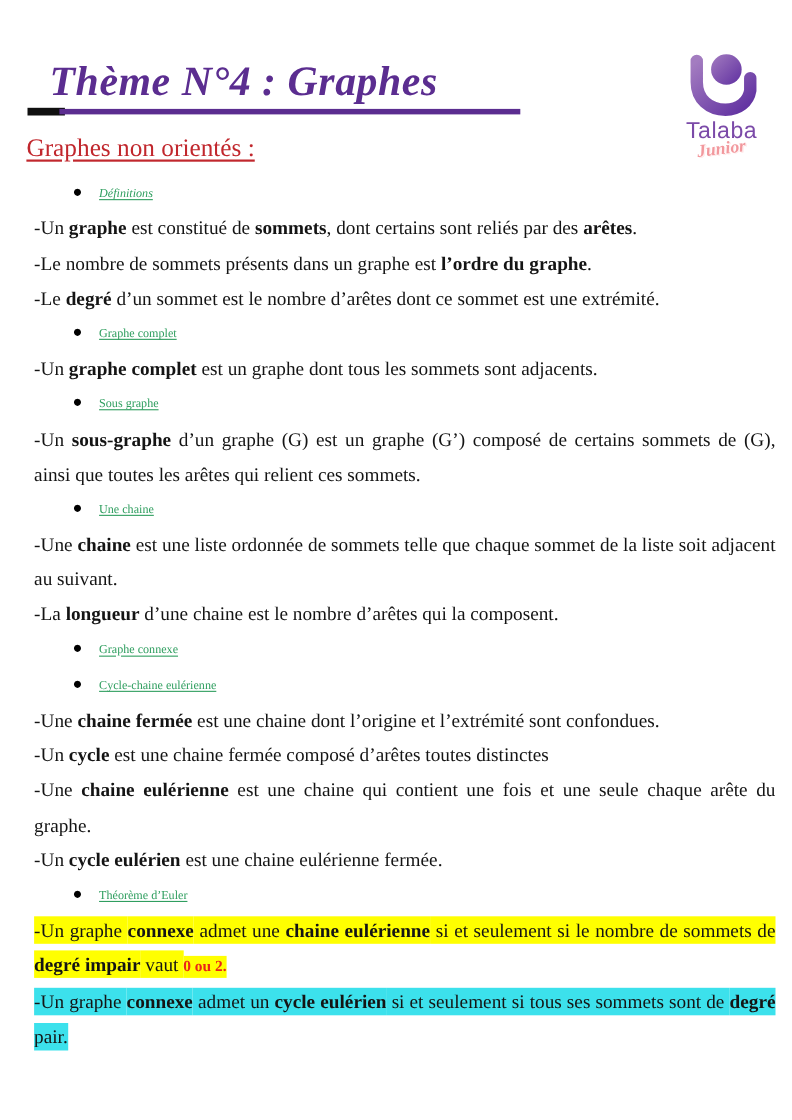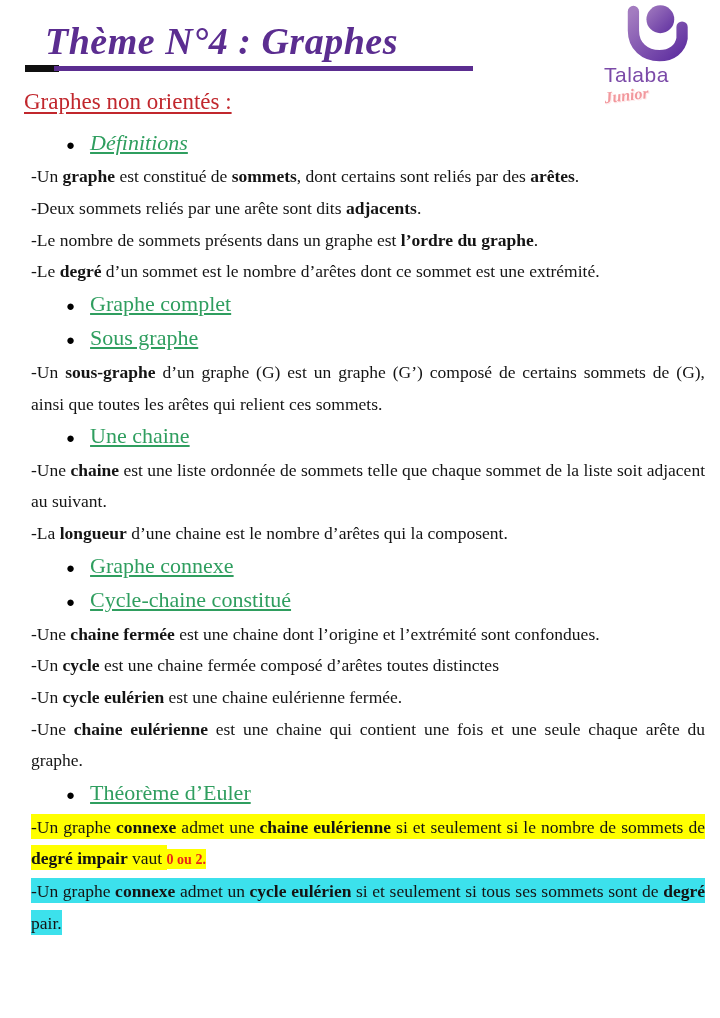--- a/index.html
+++ b/index.html
@@ -1,30 +1,30 @@
 <!DOCTYPE html>
 <html lang="fr" style="--accent-purple: #5b2d90; --heading-red: #c1272d; --bullet-green: #2f9e5f; --highlight-yellow: #ffff00; --highlight-cyan: #3ce1ec; --emphasis-red: #ea2418; --logo-purple: #7b4aa8; --logo-pink: #f2989d;"><head>
 <meta charset="utf-8">
 <style>
   html,body{margin:0;padding:0;background:#ffffff;}
   .page{
     position:relative;width:720px;height:1018px;background:#ffffff;
     font-family:"Liberation Serif", serif;color:#111;overflow:hidden;
   }
   
-  .header{position:relative;padding:22px 0 0 45px;}
+  .header{position:relative;padding:22px 0 0 45px;margin-top:33px;}
   .title{
     font-size:38px;font-weight:bold;font-style:italic;
     color:var(--accent-purple);letter-spacing:.5px;line-height:1.05;
   }
   .title-rule{display:flex;align-items:center;margin:3px 0 0 -20px;width:448px;height:8px;}
   .rule-black{width:34px;height:7px;background:#101010;}
   .rule-purple{flex:1;height:5px;background:var(--accent-purple);margin-left:-5px;}
   
-  .logo{position:absolute;top:1px;right:12px;width:104px;text-align:left;}
+  .logo{position:absolute;top:12px;right:12px;width:104px;text-align:center;}
   .logo svg{display:block;margin:0 auto;}
   .logo-brand{
     font-family:"Liberation Sans", sans-serif;font-size:21px;font-weight:500;
     color:var(--logo-purple);letter-spacing:.5px;margin-top:-4px;
   }
   .logo-sub{
     font-size:16px;font-weight:bold;font-style:italic;color:var(--logo-pink);
     transform:rotate(-7deg);margin-top:-4px;
     text-shadow:0 0 2px #ffffff,0 0 2px #ffffff,1px 1px 0 #ffe3e4;
   }
@@ -39,21 +39,21 @@
   .para .b{font-weight:bold;}
   .para .red-lg{color:var(--emphasis-red);font-weight:bold;font-size:14px;}
   .hl-yellow > span{background:var(--highlight-yellow);padding:2.5px 0;}
   .hl-cyan > span{background:var(--highlight-cyan);padding:2.5px 0;}
   .bullet-row{
     display:flex;align-items:baseline;gap:15px;
     margin-left:35px;line-height:31.6px;
   }
   .bullet-dot{font-size:15px;color:#000;}
   .bullet-label{
-    font-size:22px;color:var(--bullet-green);
+    font-size:11px;color:var(--bullet-green);
     text-decoration:underline;text-underline-offset:2px;text-align:center;
   }
   .bullet-label.it{font-style:italic;}
 </style>
 </head>
 <body>
 
 <div class="page">
 
   <div class="header">
@@ -82,50 +82,50 @@
   </div>
 
   <div class="section-heading">Graphes non orientés :</div>
 
   <div class="content">
       <div class="bullet-row">
         <span class="bullet-dot">●</span>
         <span class="bullet-label it">Définitions</span>
       </div>
       <p class="para"><span>-Un </span><span class="b">graphe</span><span> est constitué de </span><span class="b">sommets</span><span>, dont certains sont reliés par des </span><span class="b">arêtes</span><span>.</span></p>
-      <p class="para"><span>-Deux sommets reliés par une arête sont dits </span><span class="b">adjacents</span><span>.</span></p>
       <p class="para"><span>-Le nombre de sommets présents dans un graphe est </span><span class="b">l’ordre du graphe</span><span>.</span></p>
       <p class="para"><span>-Le </span><span class="b">degré</span><span> d’un sommet est le nombre d’arêtes dont ce sommet est une extrémité.</span></p>
       <div class="bullet-row">
         <span class="bullet-dot">●</span>
         <span class="bullet-label">Graphe complet</span>
       </div>
+      <p class="para"><span>-Un </span><span class="b">graphe complet</span><span> est un graphe dont tous les sommets sont adjacents.</span></p>
       <div class="bullet-row">
         <span class="bullet-dot">●</span>
         <span class="bullet-label">Sous graphe</span>
       </div>
       <p class="para"><span>-Un </span><span class="b">sous-graphe</span><span> d’un graphe (G) est un graphe (G’) composé de certains sommets de (G), ainsi que toutes les arêtes qui relient ces sommets.</span></p>
       <div class="bullet-row">
         <span class="bullet-dot">●</span>
         <span class="bullet-label">Une chaine</span>
       </div>
       <p class="para"><span>-Une </span><span class="b">chaine</span><span> est une liste ordonnée de sommets telle que chaque sommet de la liste soit adjacent au suivant.</span></p>
       <p class="para"><span>-La </span><span class="b">longueur</span><span> d’une chaine est le nombre d’arêtes qui la composent.</span></p>
       <div class="bullet-row">
         <span class="bullet-dot">●</span>
         <span class="bullet-label">Graphe connexe</span>
       </div>
       <div class="bullet-row">
         <span class="bullet-dot">●</span>
-        <span class="bullet-label">Cycle-chaine constitué</span>
+        <span class="bullet-label">Cycle-chaine eulérienne</span>
       </div>
       <p class="para"><span>-Une </span><span class="b">chaine fermée</span><span> est une chaine dont l’origine et l’extrémité sont confondues.</span></p>
       <p class="para"><span>-Un </span><span class="b">cycle</span><span> est une chaine fermée composé d’arêtes toutes distinctes</span></p>
+      <p class="para"><span>-Une </span><span class="b">chaine eulérienne</span><span> est une chaine qui contient une fois et une seule chaque arête du graphe.</span></p>
       <p class="para"><span>-Un </span><span class="b">cycle eulérien</span><span> est une chaine eulérienne fermée.</span></p>
-      <p class="para"><span>-Une </span><span class="b">chaine eulérienne</span><span> est une chaine qui contient une fois et une seule chaque arête du graphe.</span></p>
       <div class="bullet-row">
         <span class="bullet-dot">●</span>
         <span class="bullet-label">Théorème d’Euler</span>
       </div>
       <p class="para hl-yellow"><span>-Un graphe </span><span class="b">connexe</span><span> admet une </span><span class="b">chaine eulérienne</span><span> si et seulement si le nombre de sommets de </span><span class="b">degré impair</span><span> vaut </span><span class="b red-lg">0 ou 2.</span></p>
       <p class="para hl-cyan"><span>-Un graphe </span><span class="b">connexe</span><span> admet un </span><span class="b">cycle eulérien</span><span> si et seulement si tous ses sommets sont de </span><span class="b">degré</span><span> pair.</span></p>
     </div>
 
 </div>
 

